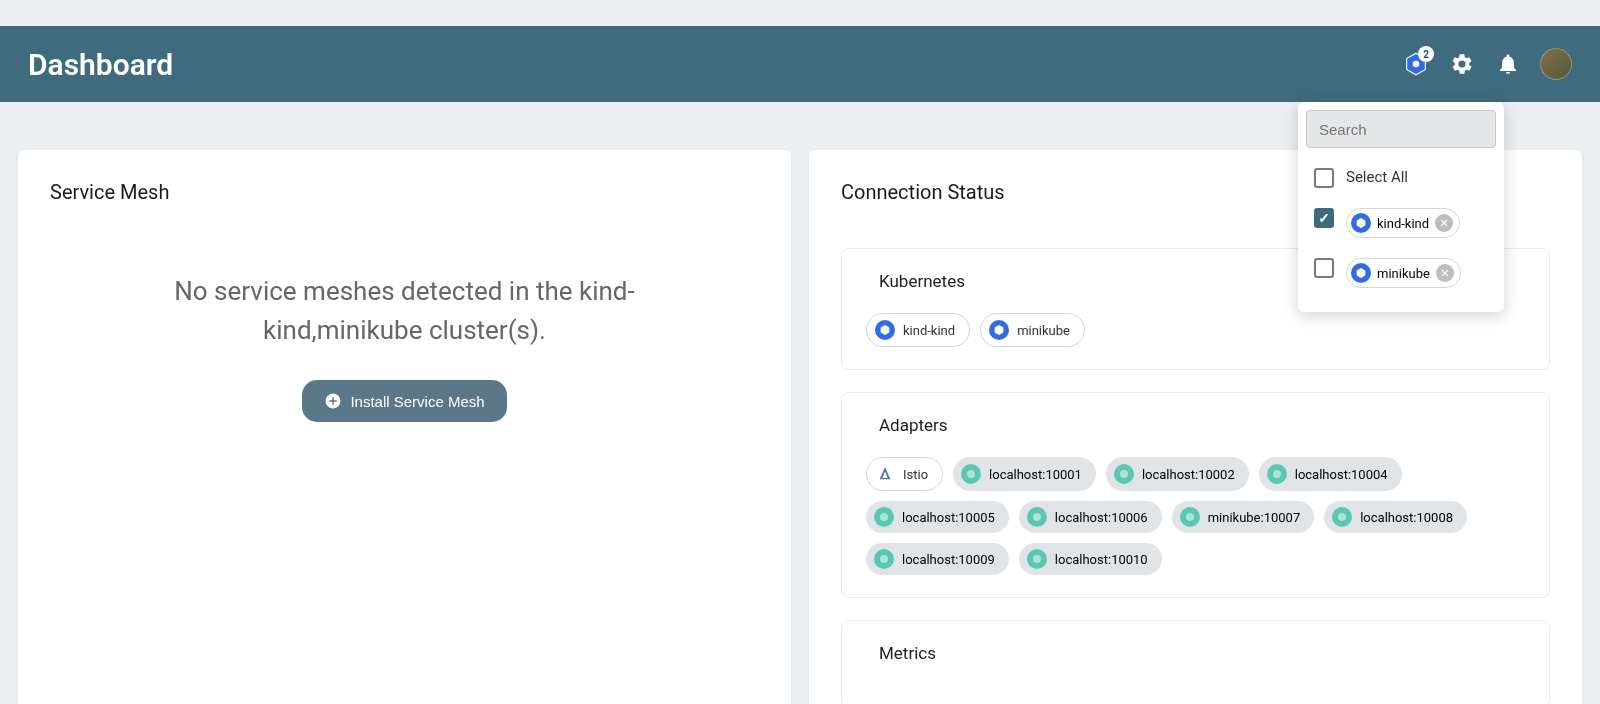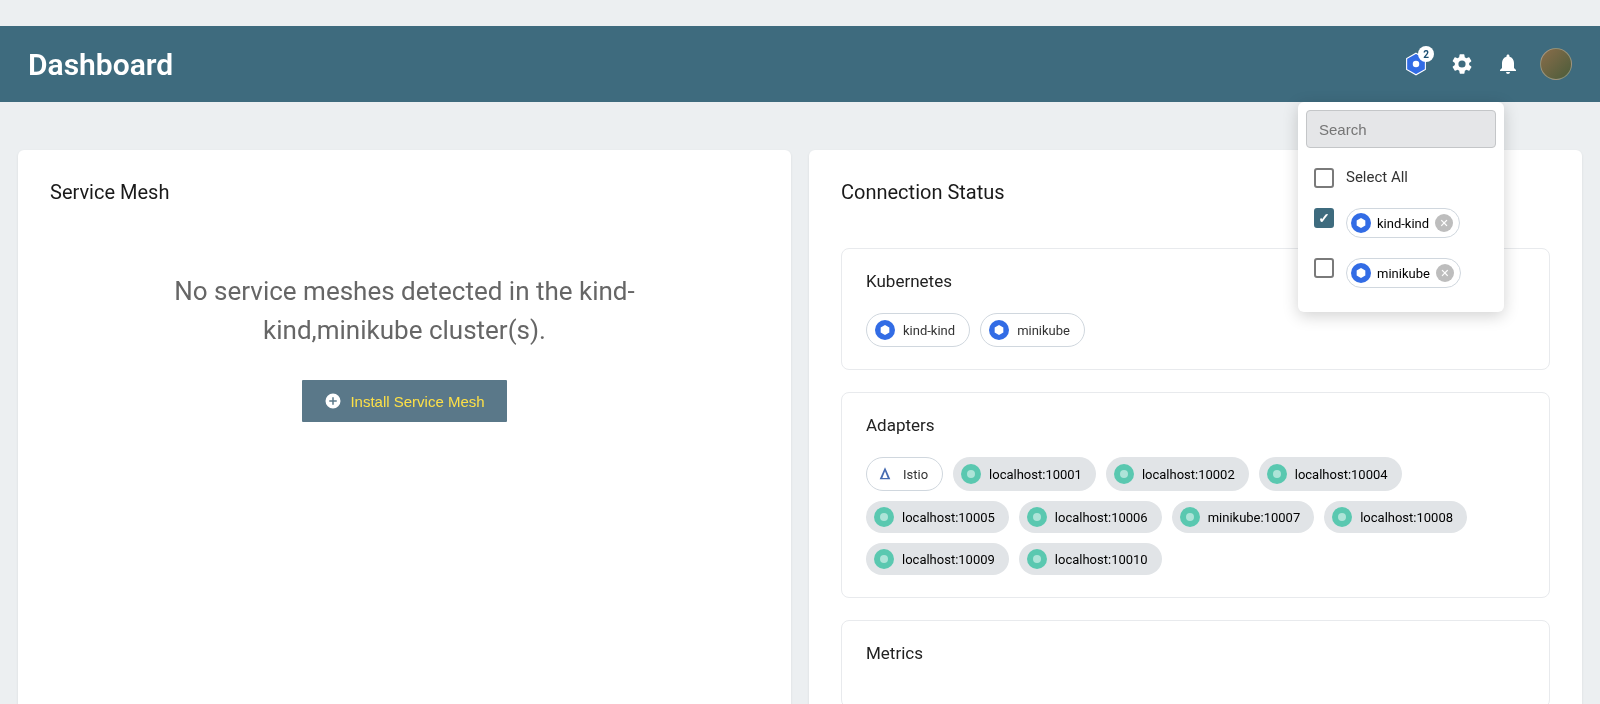--- a/index.html
+++ b/index.html
@@ -10,24 +10,24 @@
 .icon-btn { width: 28px; height: 28px; display: flex; align-items: center; justify-content: center; cursor: pointer; position: relative; }
 .icon-btn svg { fill: #fff; }
 .badge { position: absolute; top: -4px; right: -4px; background: #fff; color: #1c4f72; border-radius: 50%; width: 16px; height: 16px; font-size: 10px; font-weight: 700; display: flex; align-items: center; justify-content: center; }
 .avatar { width: 32px; height: 32px; border-radius: 50%; background: linear-gradient(135deg,#8a6d4a,#4a5c3a); border: 1px solid rgba(255,255,255,0.3); }
 .content { display: flex; gap: 18px; padding: 48px 18px 18px 18px; }
 .card { background: #fff; border-radius: 6px; box-shadow: 0 1px 3px rgba(0,0,0,0.08); }
 .card-left { flex: 1; padding: 30px 32px; min-height: 536px; }
 .card-right { flex: 1; padding: 30px 32px; min-height: 536px; }
 .card-title { font-size: 20px; color: #1a1a1a; margin-bottom: 44px; }
 .empty-msg { text-align: center; font-size: 26px; color: #666; line-height: 1.5; padding: 24px 60px 30px; }
-.install-btn { display: flex; align-items: center; gap: 8px; background: #5a7889; color: #fde047; border: none; padding: 12px 22px; border-radius: 1px; font-size: 15px; margin: 0 auto; cursor: pointer; }
+.install-btn { display: flex; align-items: center; gap: 8px; background: #5a7889; color: #ffffff; border: none; padding: 12px 22px; border-radius: 15px; font-size: 15px; margin: 0 auto; cursor: pointer; }
 .install-btn svg { fill: #fff; }
 .section { border: 1px solid #e8eaed; border-radius: 8px; padding: 22px 24px; margin-bottom: 22px; }
-.section-title { font-size: 17px; color: #222; margin-bottom: 22px; }
+.section-title { font-size: 17px; color: #222; margin-bottom: 22px; margin-left: 13px; }
 .chip-row { display: flex; flex-wrap: wrap; gap: 10px; }
 .chip { display: inline-flex; align-items: center; gap: 8px; border-radius: 18px; padding: 6px 14px 6px 8px; font-size: 13px; cursor: pointer; }
 .chip-outline { background: #fff; border: 1px solid #d0d7de; color: #333; }
 .chip-gray { background: #e1e4e7; color: #000000; border: none; }
 .chip-circle { width: 20px; height: 20px; border-radius: 50%; display: flex; align-items: center; justify-content: center; flex-shrink: 0; }
 .k8s-circle { background: #326ce5; }
 .mesh-circle { background: #5ac8b0; }
 .istio-circle { background: #fff; }
 .dropdown { position: absolute; top: 86px; right: 96px; width: 206px; background: #fff; border-radius: 6px; box-shadow: 0 4px 16px rgba(0,0,0,0.18); padding: 8px 8px 14px 8px; margin-top: 16px; }
 .search-box { display: flex; align-items: center; background: #e5e6e8; border: 1px solid #c4c6c8; border-radius: 4px; padding: 8px 12px; margin-bottom: 10px; }

